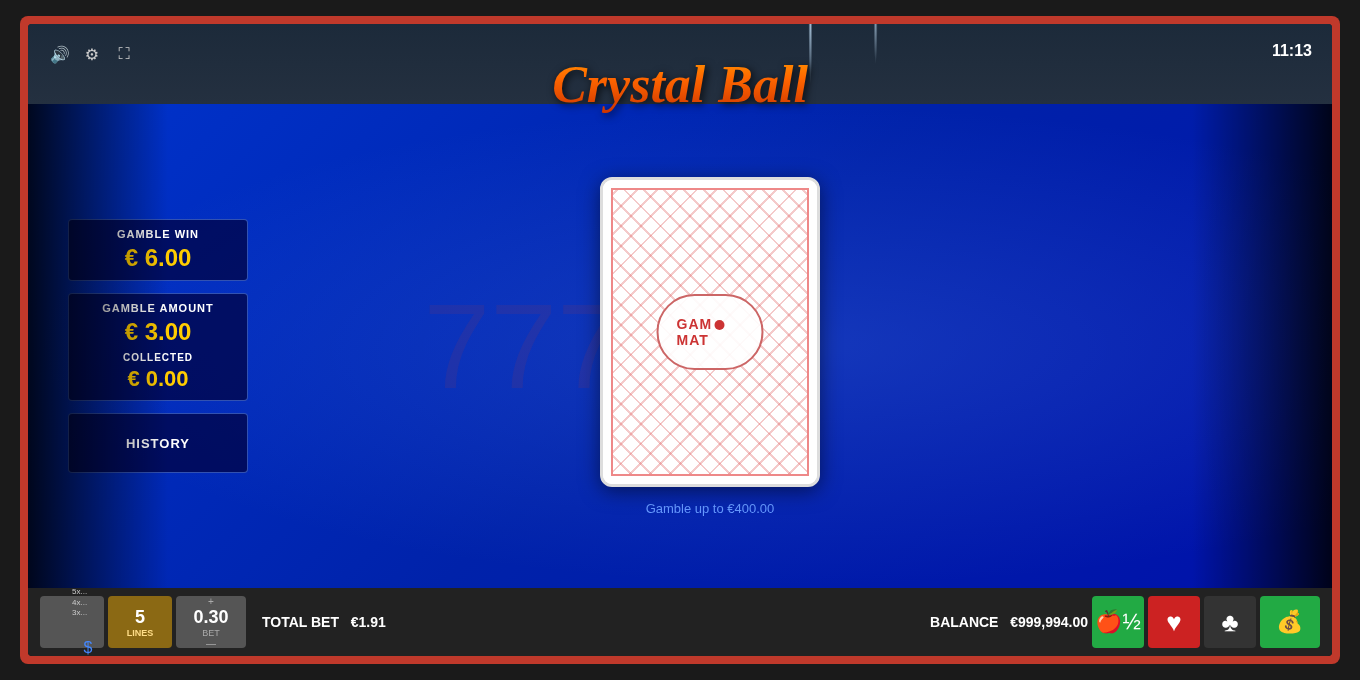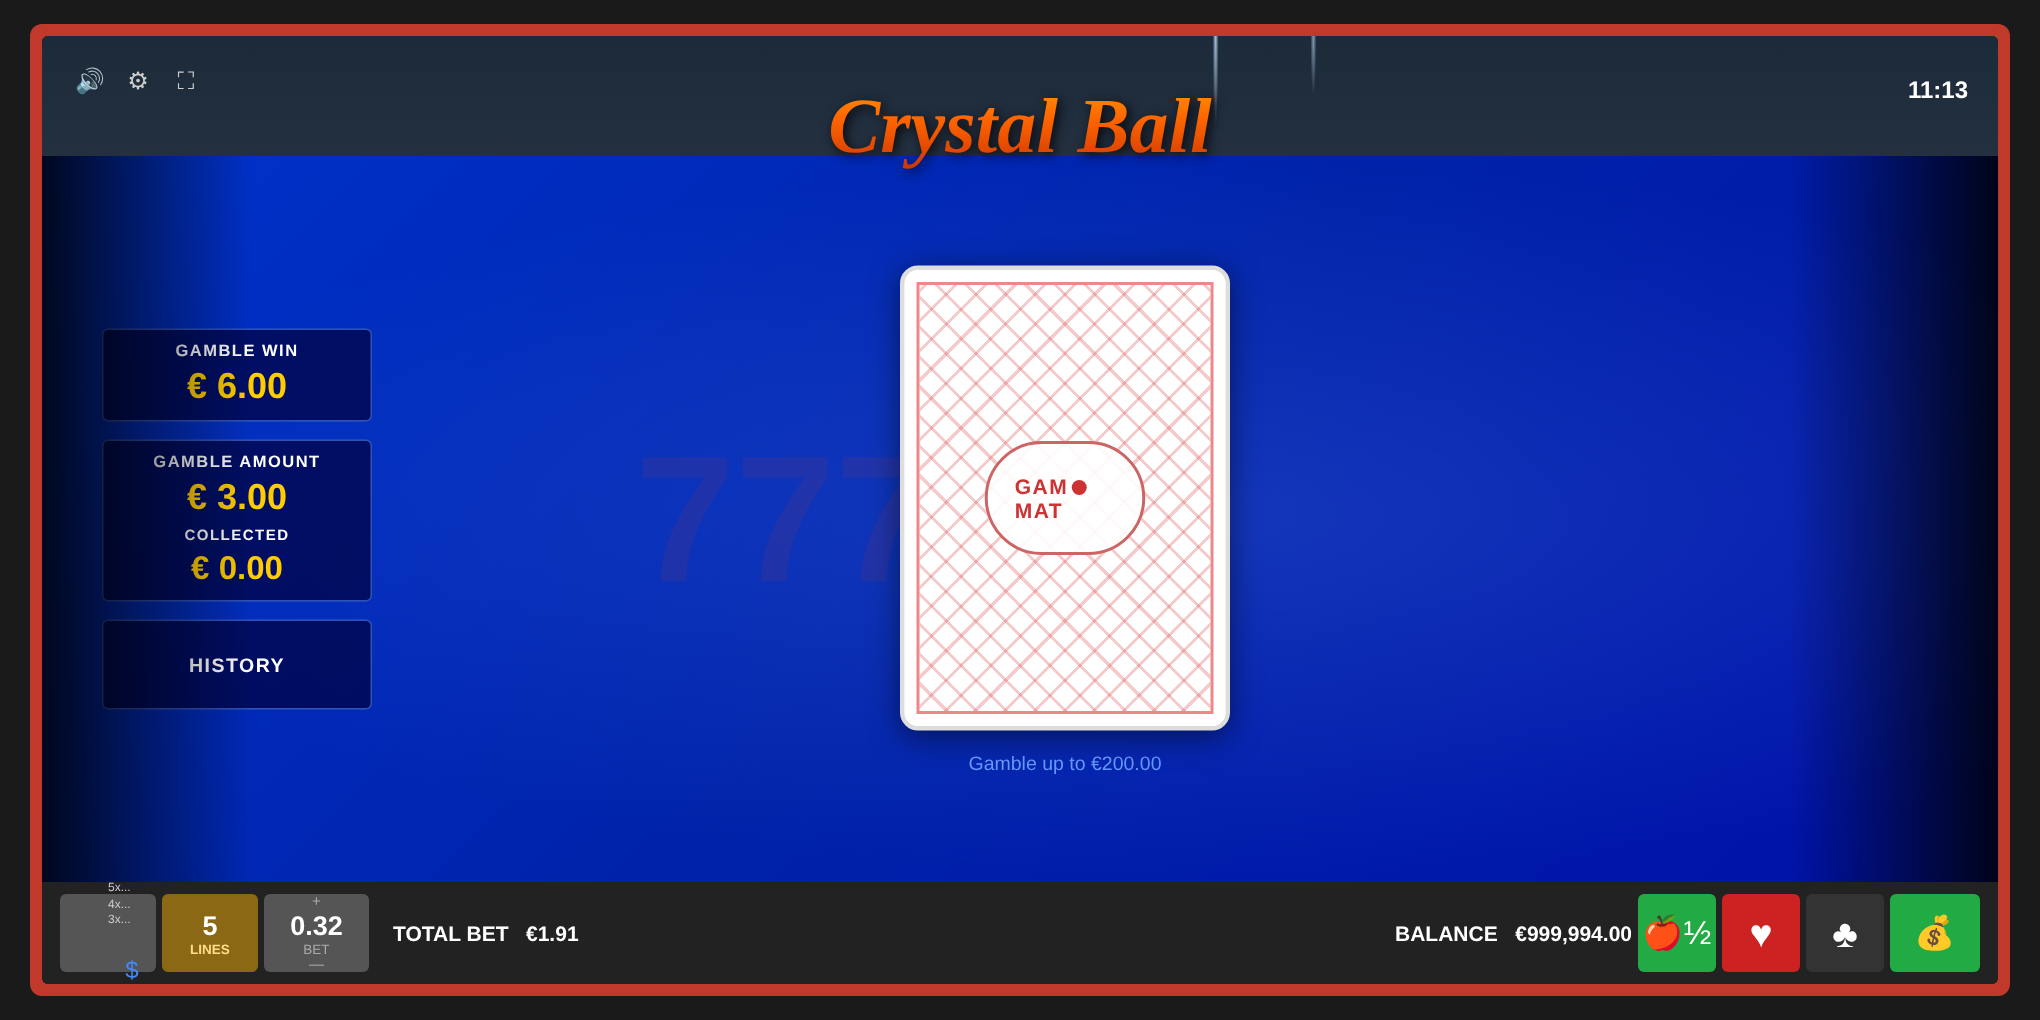--- a/index.html
+++ b/index.html
@@ -61,21 +61,21 @@
       font-size: 16px;
       cursor: pointer;
       display: flex;
       align-items: center;
       justify-content: center;
     }
 
     .time-display {
       position: absolute;
       right: 20px;
-      top: 28px;
+      top: 18px;
       color: white;
       font-size: 16px;
       font-weight: bold;
     }
 
     .game-title {
       font-size: 52px;
       font-weight: bold;
       background: linear-gradient(180deg, #ff9900 0%, #ff6600 40%, #cc3300 100%);
       -webkit-background-clip: text;
@@ -436,21 +436,21 @@
       height: 80px;
       background: 
         radial-gradient(2px 60px at 60% 0px, rgba(200,230,255,0.8) 0%, transparent 100%),
         radial-gradient(2px 40px at 65% 0px, rgba(200,230,255,0.6) 0%, transparent 100%);
       pointer-events: none;
     }
 
     .seven-watermark {
       position: absolute;
       font-size: 120px;
-      font-weight: bold;
+      font-weight: normal;
       color: rgba(180,60,60,0.12);
       z-index: 0;
       top: 50%;
       left: 38%;
       transform: translate(-50%, -50%);
       pointer-events: none;
     }
 
     .nodeposit-watermark {
       position: absolute;
@@ -519,21 +519,21 @@
           <div class="playing-card">
             <div class="card-back-pattern">
               <div class="card-back-inner"></div>
               <div class="card-logo">
                 GAM<span></span>MAT
               </div>
             </div>
           </div>
         </div>
 
-        <div class="gamble-limit-text">Gamble up to €200.00</div>
+        <div class="gamble-limit-text">Gamble up to €400.00</div>
       </div>
 
       <div style="width:200px;"></div>
     </div>
 
     <div class="bottom-bar">
 
       <div class="paytable-btn">
         <div class="paytable-multipliers">5x...
 4x...
@@ -541,21 +541,21 @@
         <div class="dollar-icon">$</div>
       </div>
 
       <div class="lines-btn">
         <div class="lines-value">5</div>
         <div class="lines-label">LINES</div>
       </div>
 
       <div class="bet-btn">
         <div class="bet-plus">+</div>
-        <div class="bet-value">0.32</div>
+        <div class="bet-value">0.30</div>
         <div class="bet-label">BET</div>
         <div class="bet-minus">—</div>
       </div>
 
       <div class="total-bet-display">
         <span>TOTAL BET</span>
         &nbsp;
         <span>€1.91</span>
       </div>
 

